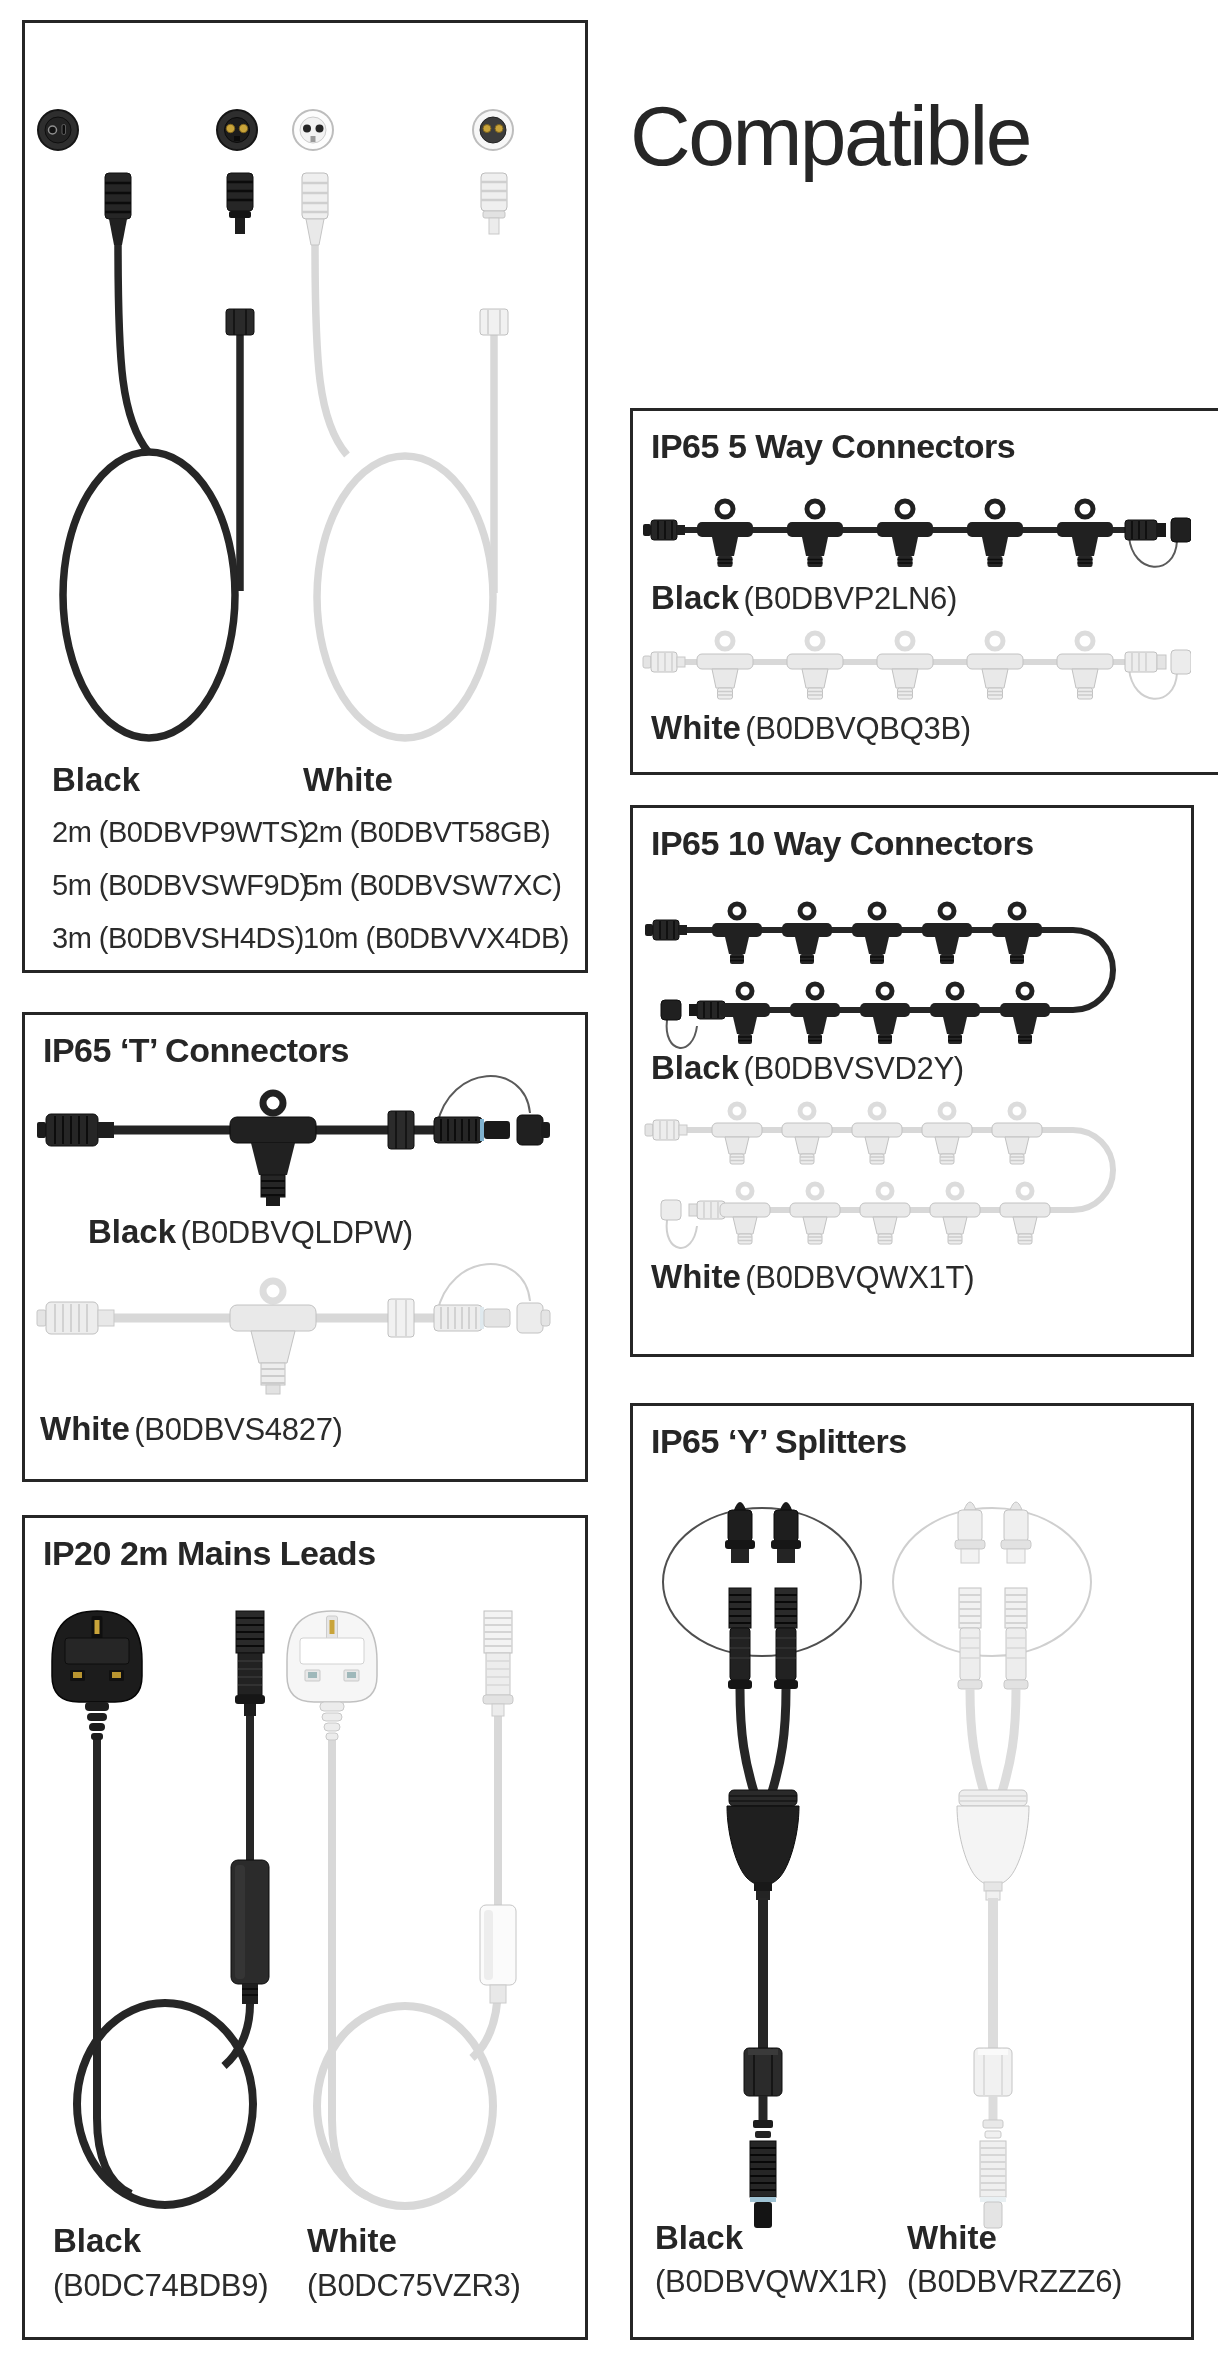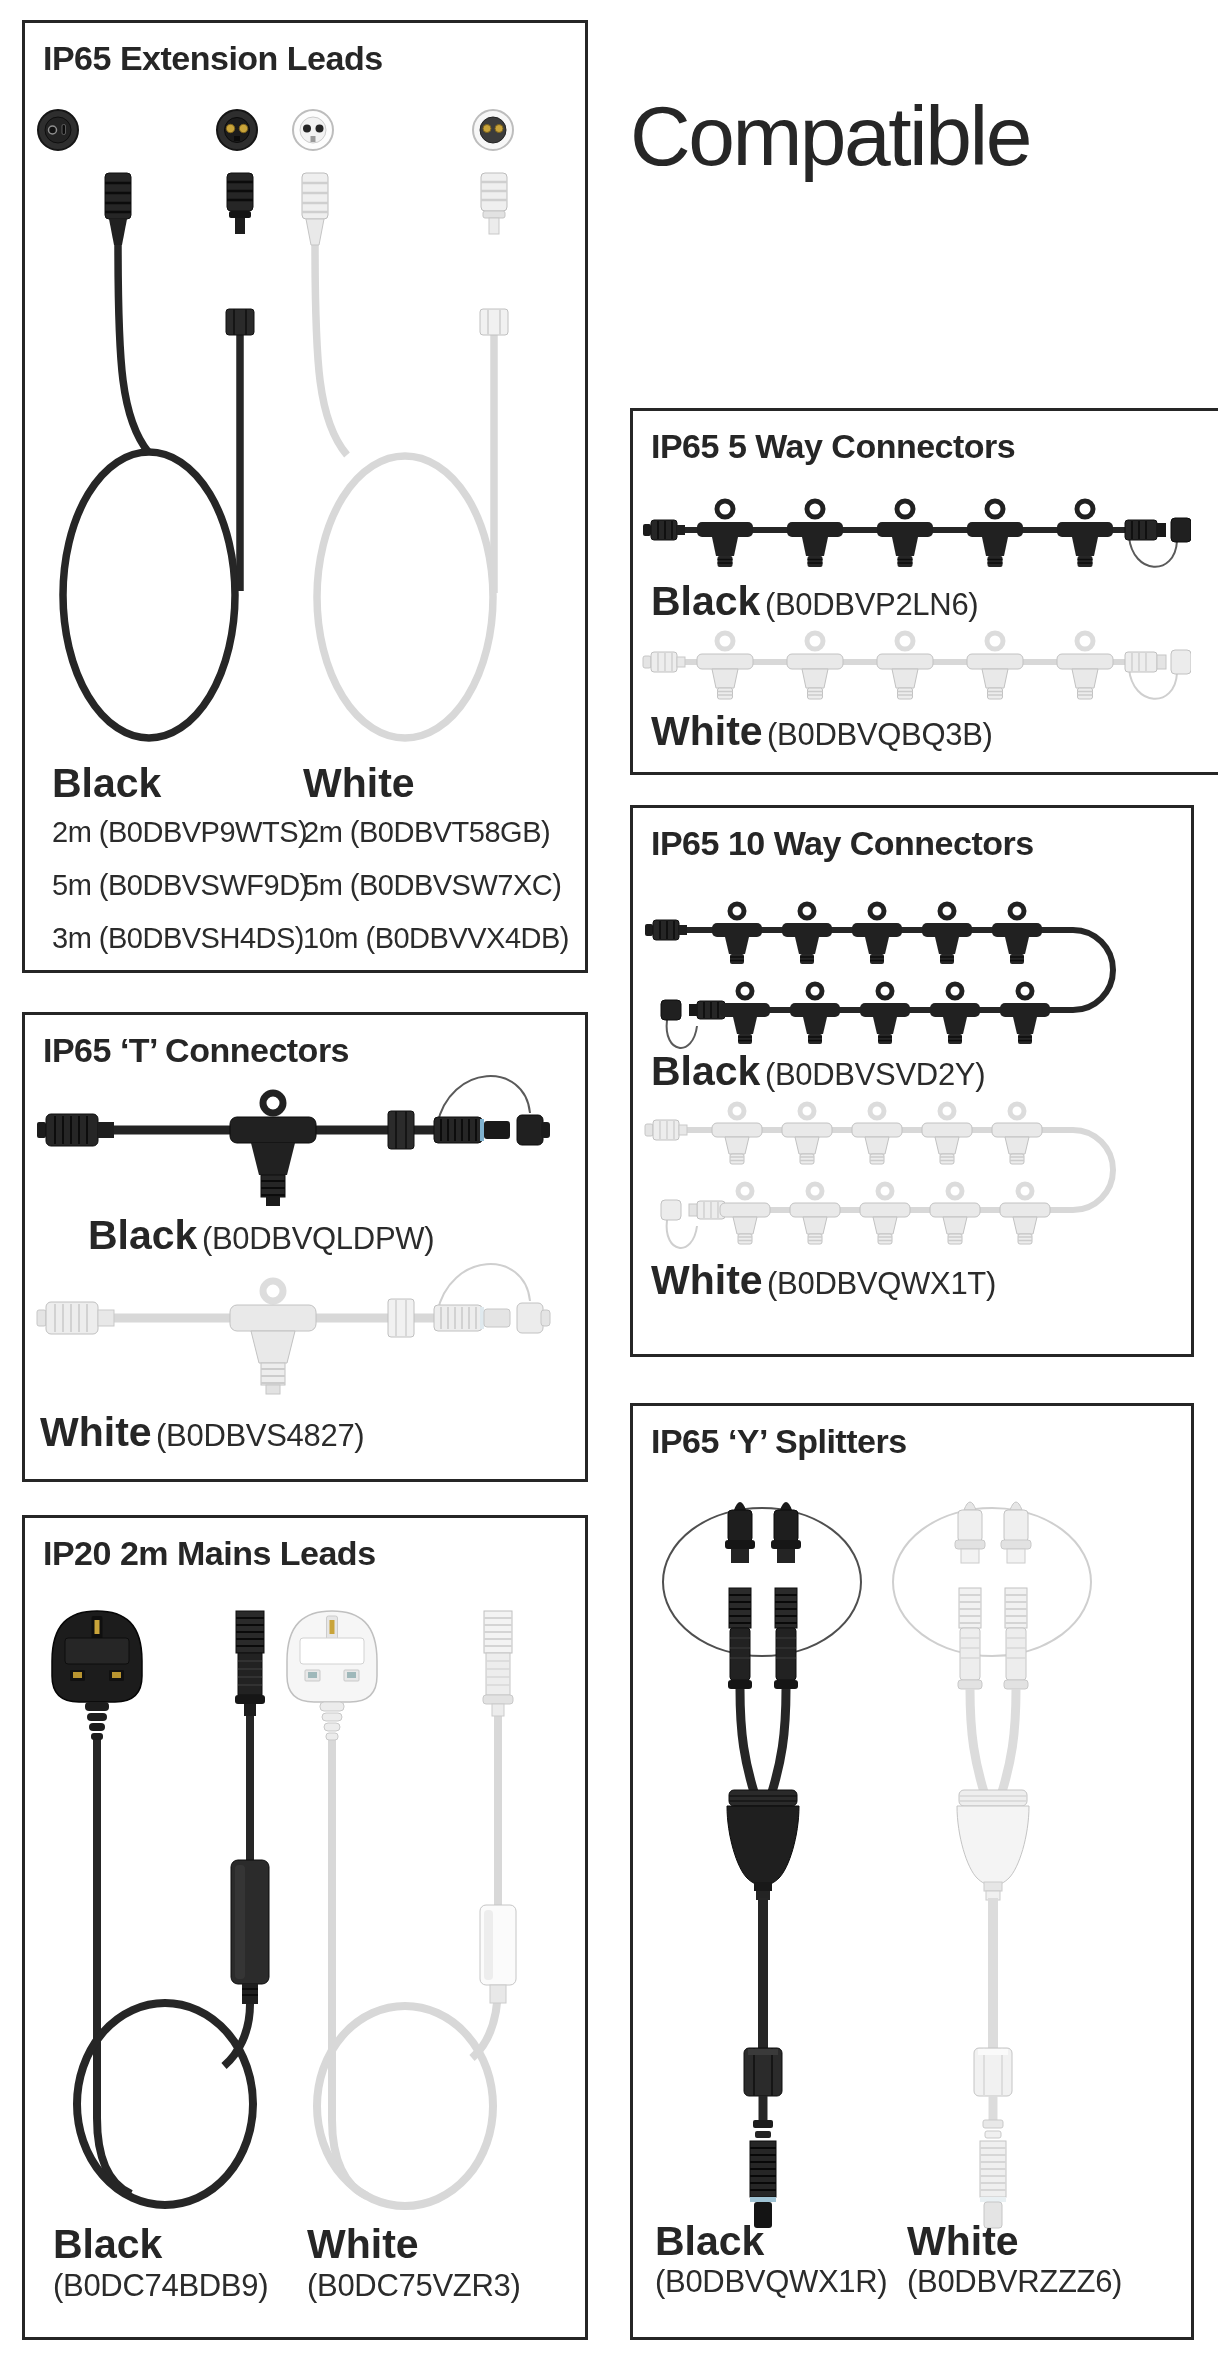--- a/index.html
+++ b/index.html
@@ -9,21 +9,21 @@
   }
   .panel{position:absolute;border:3px solid #262626;background:#fff;box-sizing:border-box;}
   .panel-title{
     position:absolute;left:18px;top:16px;font-size:34px;font-weight:700;
     letter-spacing:-0.5px;color:#262626;white-space:nowrap;
   }
   .hero-title{
     position:absolute;left:630px;top:84px;width:566px;
     font-size:84px;font-weight:400;line-height:1.26;letter-spacing:-2.5px;color:#262626;
   }
-  .lbl-b{font-weight:700;font-size:41px;color:#262626;}
+  .lbl-b{font-weight:700;font-size:33px;color:#262626;}
   .lbl-r{font-weight:400;font-size:31px;color:#2b2b2b;letter-spacing:-0.3px;}
   .lblline{position:absolute;white-space:nowrap;line-height:1;}
   .row{position:absolute;font-size:29px;font-weight:400;letter-spacing:-0.5px;white-space:nowrap;line-height:1;color:#2b2b2b;}
   .gfx{position:absolute;left:0;top:0;}
 </style>
 </head>
 <body>
 
 <div class="hero-title">
   <div>Compatible</div>
@@ -87,21 +87,20 @@
     </g>
     <g>
       <rect x="456" y="150" width="26" height="38" rx="4" fill="#efefef" stroke="#bdbdbd"></rect>
       <path d="M456,159 h26 M456,168 h26 M456,177 h26" stroke="#cfcfcf" stroke-width="2.5"></path>
       <rect x="458" y="188" width="22" height="7" rx="2" fill="#e2e2e2" stroke="#c5c5c5"></rect>
       <rect x="464" y="195" width="10" height="16" fill="#ececec" stroke="#c9c9c9"></rect>
       <rect x="455" y="286" width="28" height="26" rx="3" fill="#f1f1f1" stroke="#c0c0c0"></rect>
       <path d="M463,286 v26 M475,286 v26" stroke="#d6d6d6" stroke-width="2"></path>
     </g>
   </svg>
-  <div class="panel-title">IP65 Extension Leads</div>
   <div class="lblline lbl-b" style="left:27px;top:740px;">Black</div>
   <div class="lblline lbl-b" style="left:278px;top:740px;">White</div>
   <div class="row" style="left:27px;top:795px;">2m (B0DBVP9WTS)</div>
   <div class="row" style="left:27px;top:848px;">5m (B0DBVSWF9D)</div>
   <div class="row" style="left:27px;top:901px;">3m (B0DBVSH4DS)</div>
   <div class="row" style="left:278px;top:795px;">2m (B0DBVT58GB)</div>
   <div class="row" style="left:278px;top:848px;">5m (B0DBVSW7XC)</div>
   <div class="row" style="left:278px;top:901px;">10m (B0DBVVX4DB)</div>
 </div>
 

